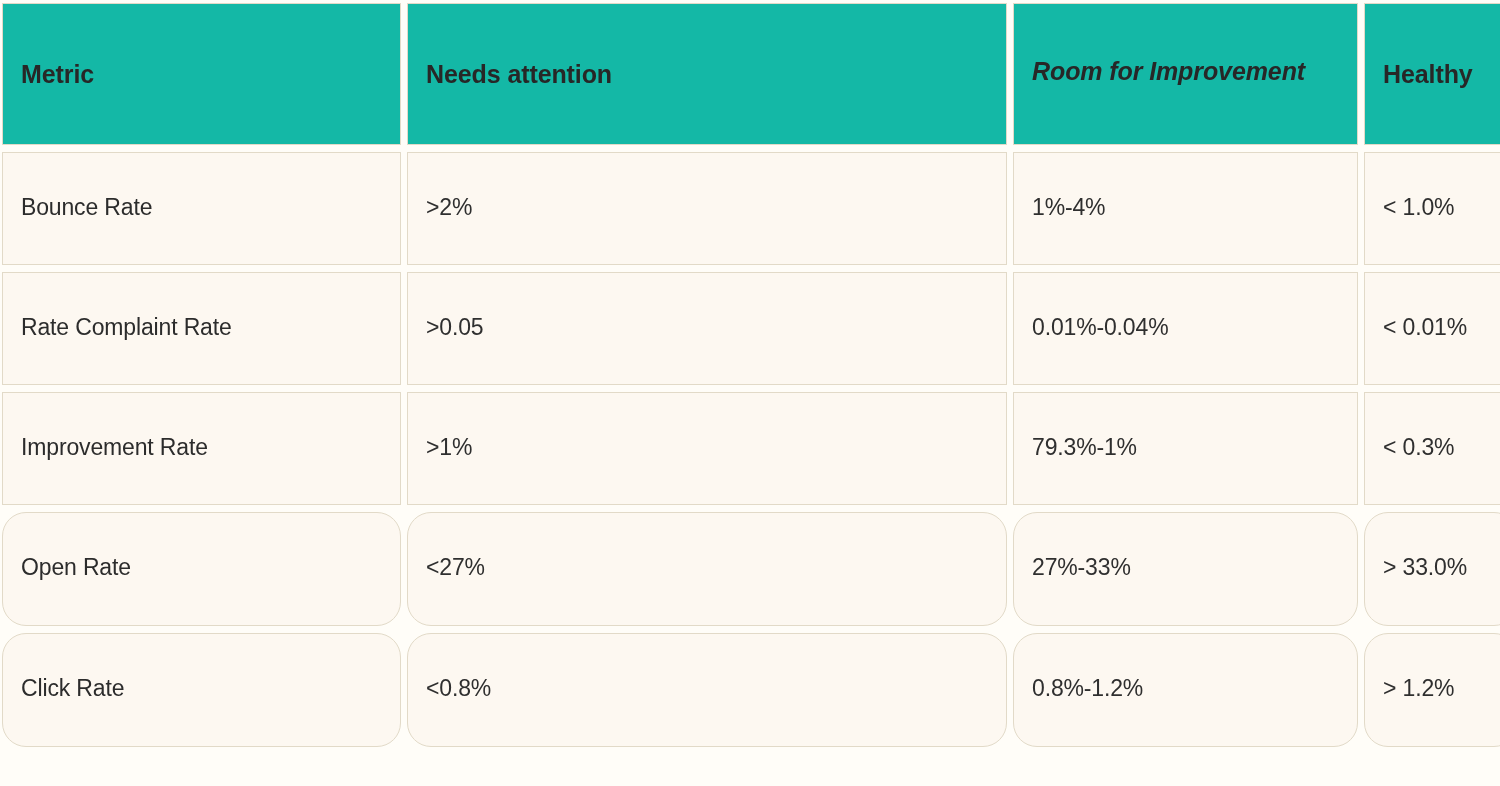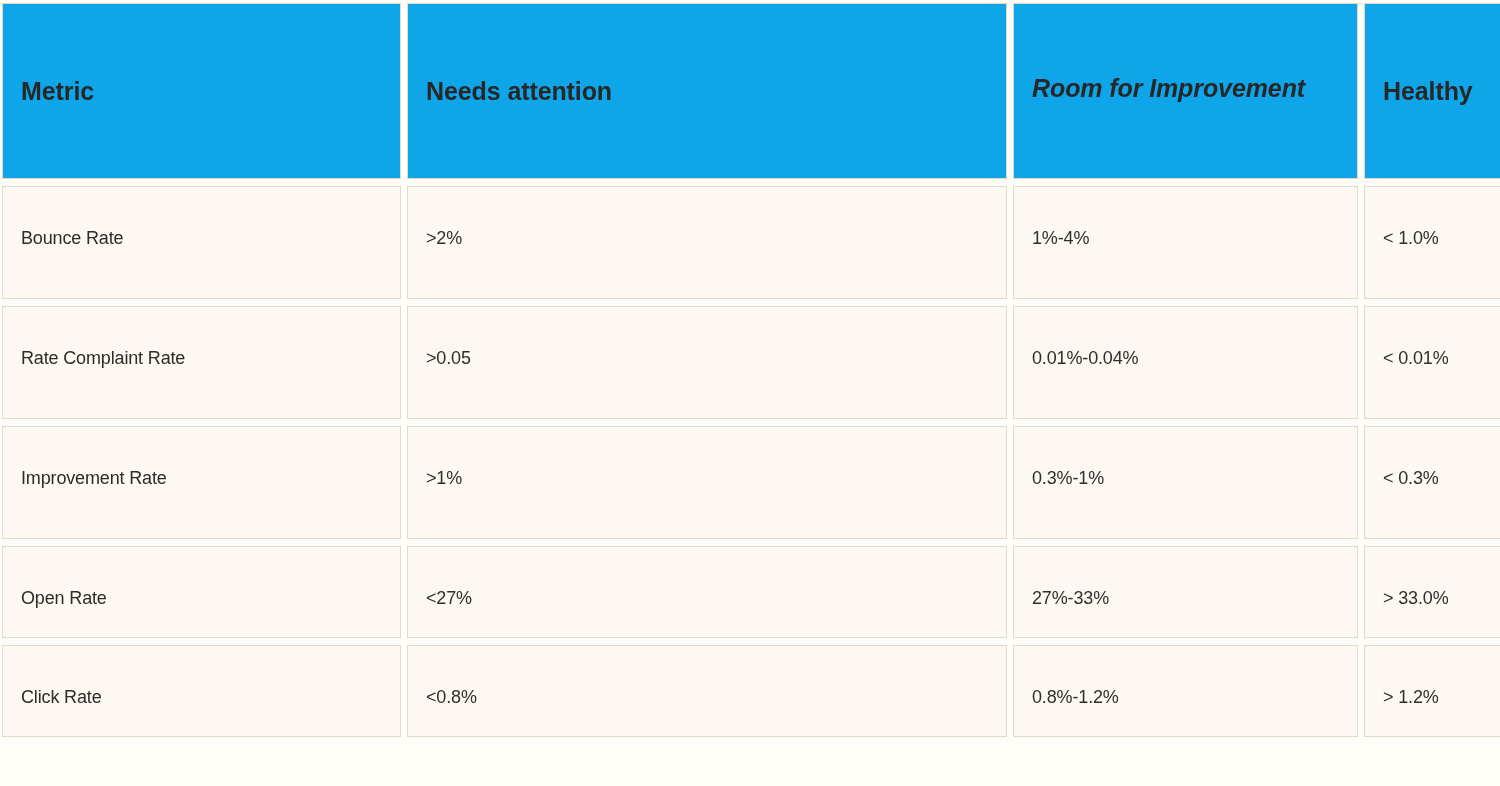--- a/index.html
+++ b/index.html
@@ -37,22 +37,22 @@
   table.metrics-table th,
   table.metrics-table td {
     border: 1px solid #e2dac8;
     vertical-align: top;
     text-align: left;
     padding: 0;
   }
 
   
   table.metrics-table thead th {
-    background: #0ea5e9;
-    height: 176px;
+    background: #14b8a6;
+    height: 142px;
     padding: 0 18px;
     position: relative;
   }
   .th-inner {
     position: absolute;
     left: 18px;
     right: 12px;
     top: 50%;
     transform: translateY(-50%);
     font-size: 25px;
@@ -63,28 +63,28 @@
   }
   .th-inner.two-line { top: 48%; font-style: italic; }
 
   
   table.metrics-table tbody td {
     background: #fdf8f1;
     height: 113px;
     padding: 0 18px;
     position: relative;
   }
-  tbody tr.tall-row td { height: 92px; }
+  tbody tr.tall-row td { height: 114px; border-radius: 24px; }
 
   .td-inner {
     position: absolute;
     left: 18px;
     right: 10px;
     top: 40px;
-    font-size: 18px;
+    font-size: 23px;
     font-weight: 400;
     line-height: 1.25;
     color: #2f2f2f;
     letter-spacing: -0.15px;
     white-space: nowrap;
   }
   .td-inner.metric-name { color: #2c2c2c; }
 </style>
 </head>
 <body>
@@ -143,21 +143,21 @@
           </td>
       </tr>
       <tr>
         <td>
             <span class="td-inner metric-name">Improvement Rate</span>
           </td>
         <td>
             <span class="td-inner">&gt;1%</span>
           </td>
         <td>
-            <span class="td-inner">0.3%-1%</span>
+            <span class="td-inner">79.3%-1%</span>
           </td>
         <td>
             <span class="td-inner">&lt; 0.3%</span>
           </td>
       </tr>
       <tr class="tall-row">
         <td>
             <span class="td-inner metric-name">Open Rate</span>
           </td>
         <td>

